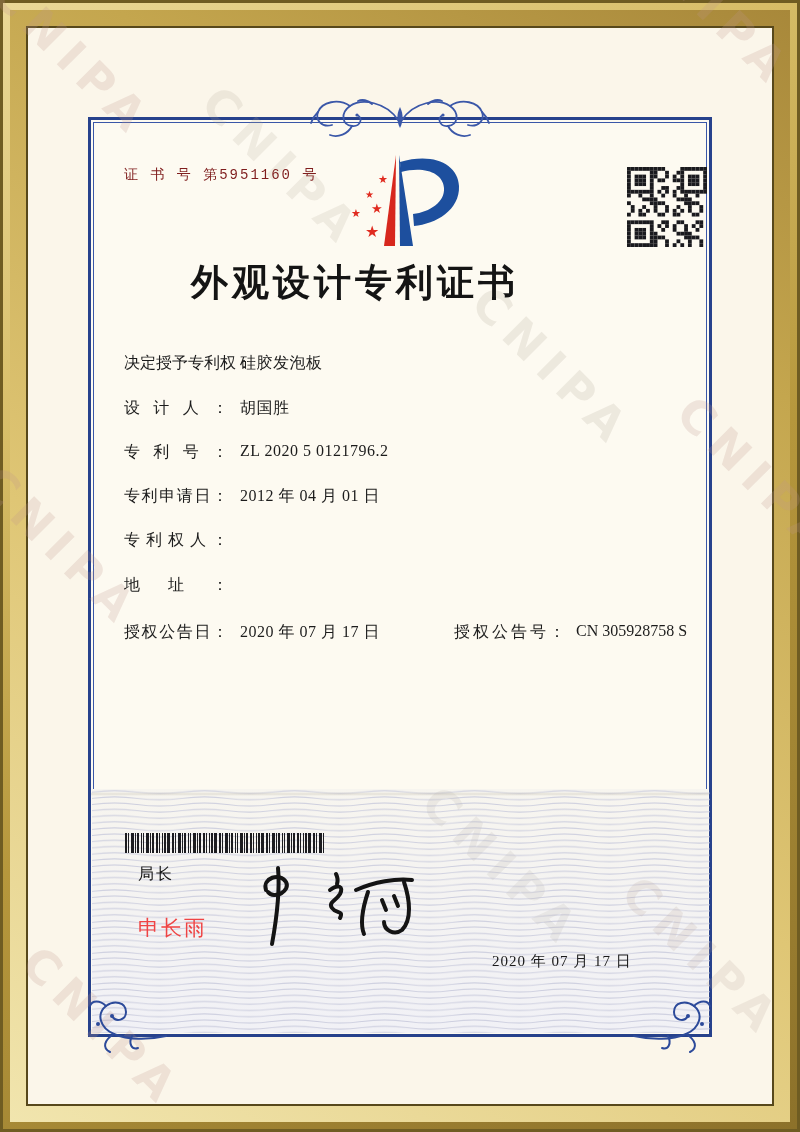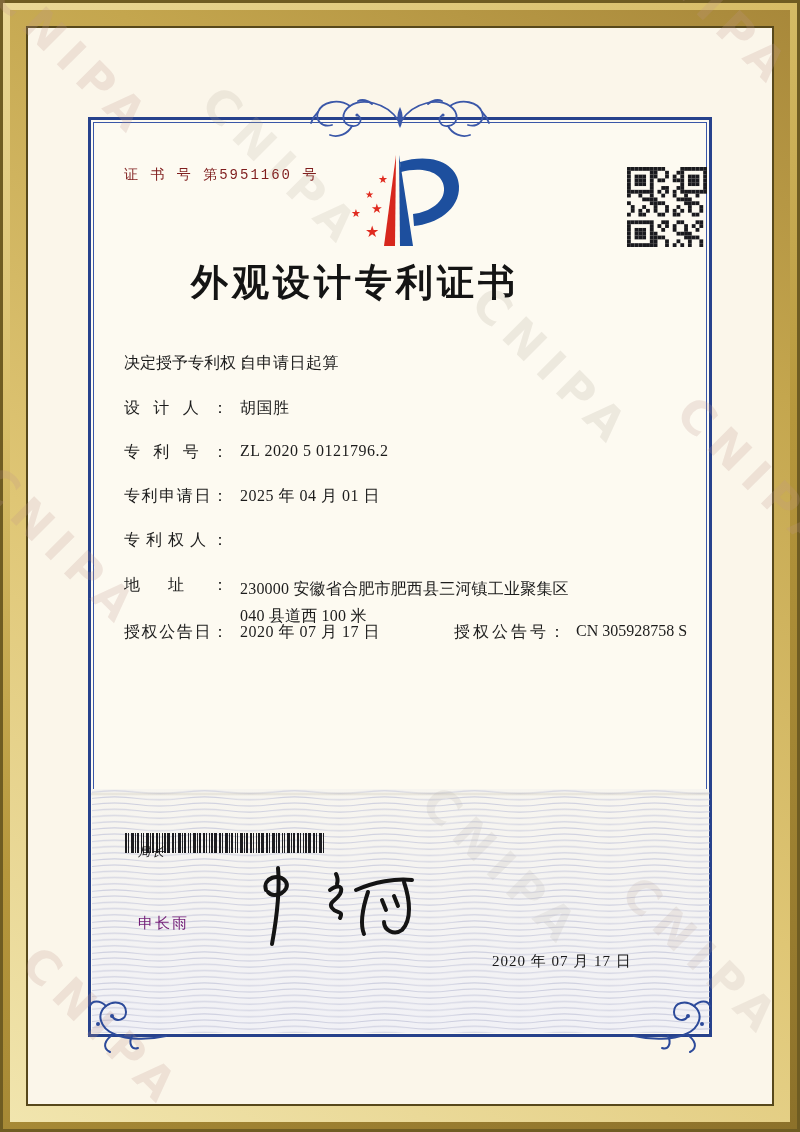--- a/index.html
+++ b/index.html
@@ -50,22 +50,22 @@
   .pair2 .lab2{letter-spacing:3px;}
   .pair2 .val2{margin-left:8px;font-family:"Liberation Serif",serif;}
 
   .body-text{left:122px;top:650px;width:568px;font-size:16.5px;line-height:29px;
              color:#17171a;text-align:justify;font-style:italic;}
   .body-text p{margin:0;text-indent:2em;}
 
   .barcode{left:125px;top:833px;width:206px;height:20px;display:flex;align-items:stretch;}
   .barcode i{display:block;background:#1c1c20;}
 
-  .sig-title{left:138px;top:844px;font-size:12px;color:#111;letter-spacing:2px;font-style:italic;}
-  .sig-name{left:138px;top:914px;font-size:15px;color:#701a75;letter-spacing:2px;}
+  .sig-title{left:138px;top:864px;font-size:16px;color:#111;letter-spacing:2px;}
+  .sig-name{left:138px;top:914px;font-size:21px;color:#ef4444;letter-spacing:2px;}
   .sig-svg{left:228px;top:856px;}
   .issue-date{left:492px;top:952px;font-size:15px;color:#1a1a1a;letter-spacing:1px;}
   .pageno{left:88px;top:998px;width:624px;text-align:center;font-size:13px;
           letter-spacing:3px;color:#2a2a33;}
   .contnote{left:88px;top:1043px;width:624px;text-align:center;}
   .contnote span{display:inline-block;background:#fffefb;padding:4px 16px;font-size:14px;
                  font-style:italic;letter-spacing:2px;color:#1b1b1f;box-shadow:0 0 4px rgba(0,0,0,0.04);}
   .orn-top{left:310px;top:94px;z-index:5;}
   .orn-bl{left:88px;top:996px;z-index:5;}
   .orn-br{left:632px;top:996px;z-index:5;transform:scaleX(-1);}
@@ -364,40 +364,39 @@
       <text x="21" y="67" font-size="11">★</text>
       <text x="35" y="87" font-size="16">★</text>
     </g>
   </svg>
 
   <div class="abs title">外观设计专利证书</div>
 
   <div class="abs fields">
     <div class="frow r0">
       <span class="lab">决定授予专利权：</span>
-      <span class="val">自申请日起算</span>
+      <span class="val">硅胶发泡板</span>
     </div>
     <div class="frow r1">
       <span class="lab">设计人：</span>
       <span class="val">胡国胜</span>
     </div>
     <div class="frow r2">
       <span class="lab">专利号：</span>
       <span class="val">ZL 2020 5 0121796.2</span>
     </div>
     <div class="frow r3">
       <span class="lab">专利申请日：</span>
-      <span class="val">2025 年 04 月 01 日</span>
+      <span class="val">2012 年 04 月 01 日</span>
     </div>
     <div class="frow r4">
       <span class="lab">专利权人：</span>
     </div>
     <div class="frow r5">
       <span class="lab">地址：</span>
-      <span class="val wrap">230000 安徽省合肥市肥西县三河镇工业聚集区 040 县道西 100 米</span>
     </div>
     <div class="frow r6">
       <span class="lab">授权公告日：</span>
       <span class="val">2020 年 07 月 17 日</span>
       <span class="pair2">
         <span class="lab2">授权公告号：</span>
         <span class="val2">CN 305928758 S</span>
       </span>
     </div>
   </div>

